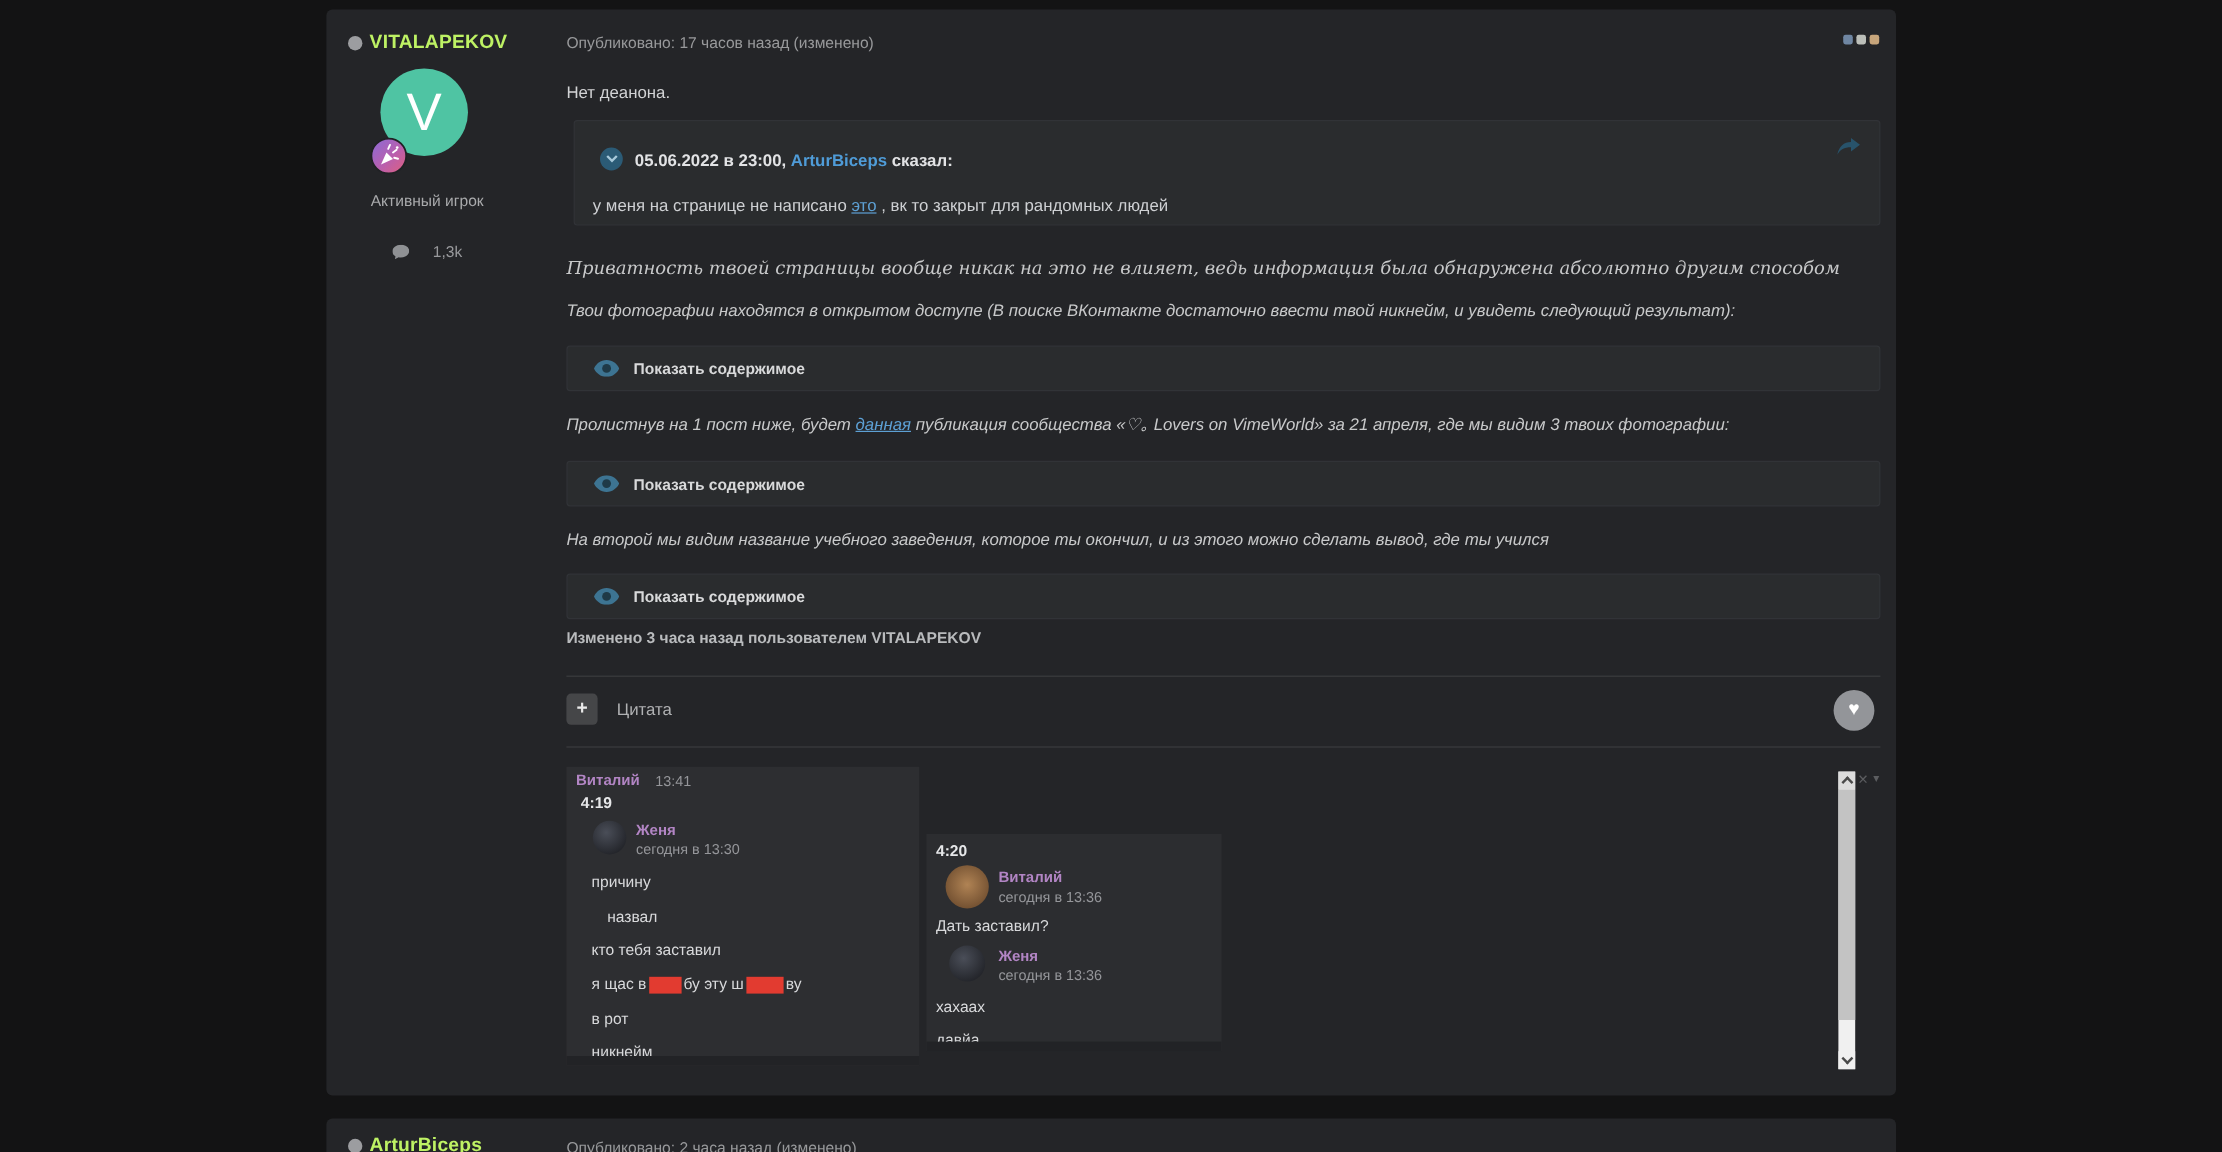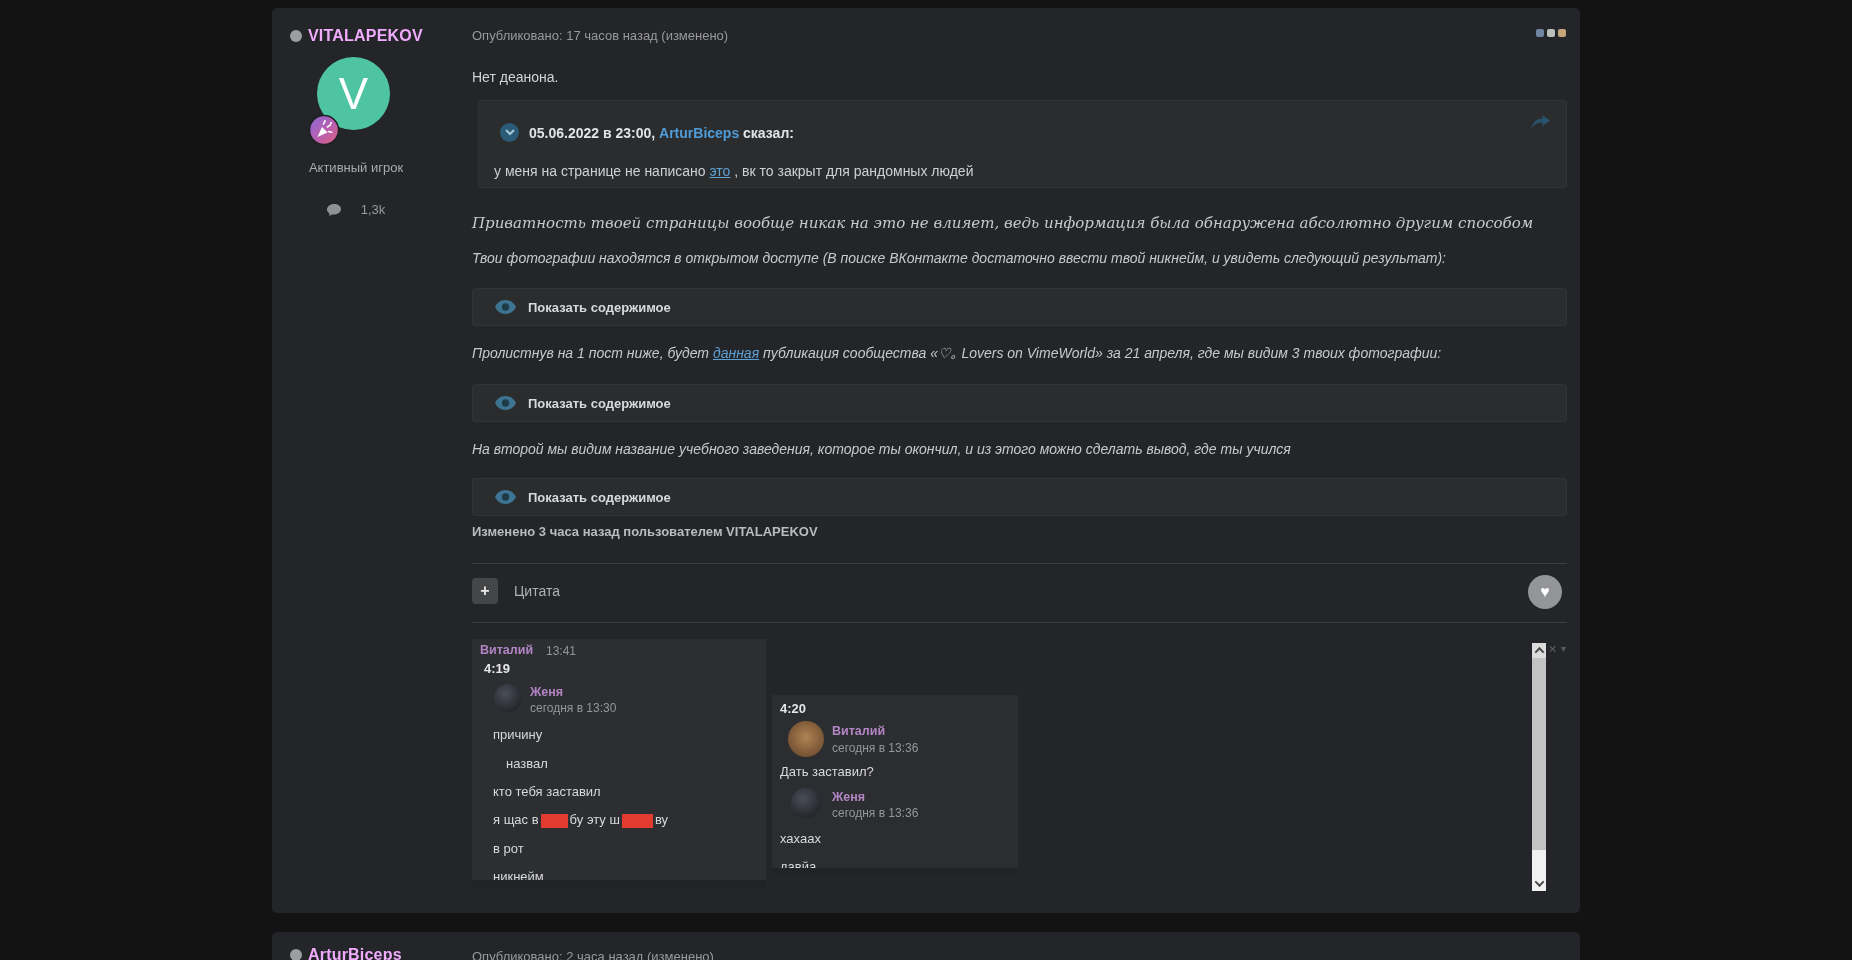--- a/index.html
+++ b/index.html
@@ -8,21 +8,21 @@
   .page { position:relative; width:1852px; height:960px; }
 
   .card { position:absolute; left:272px; top:8px; width:1308px; height:905px;
     background:#242528; border-radius:5px; }
   .card2 { position:absolute; left:272px; top:932px; width:1308px; height:28px;
     background:#242528; border-radius:5px 5px 0 0; overflow:hidden; }
 
   
   .author-row { position:absolute; left:18px; top:19px; display:flex; align-items:center; gap:6px; }
   .status-dot { width:12px; height:12px; border-radius:50%; background:#9c9da0; flex:0 0 auto; }
-  .author-name { font-size:16px; font-weight:bold; color:#f0abfc; letter-spacing:.2px; }
+  .author-name { font-size:16px; font-weight:bold; color:#bef264; letter-spacing:.2px; }
   .avatar { position:absolute; left:45px; top:49px; width:73px; height:73px; border-radius:50%;
     background:#4fc4a3; display:flex; align-items:center; justify-content:center; }
   .avatar-letter { color:#fff; font-size:44px; font-weight:400; line-height:1; }
   .badge { position:absolute; left:36px; top:106px; width:32px; height:32px; }
   .group-label { position:absolute; left:4px; top:152px; width:160px; text-align:center;
     color:#a9aaac; font-size:13px; }
   .count-row { position:absolute; left:4px; top:194px; width:160px; display:flex;
     align-items:center; justify-content:center; gap:20px; color:#98999c; font-size:13px; }
 
   

